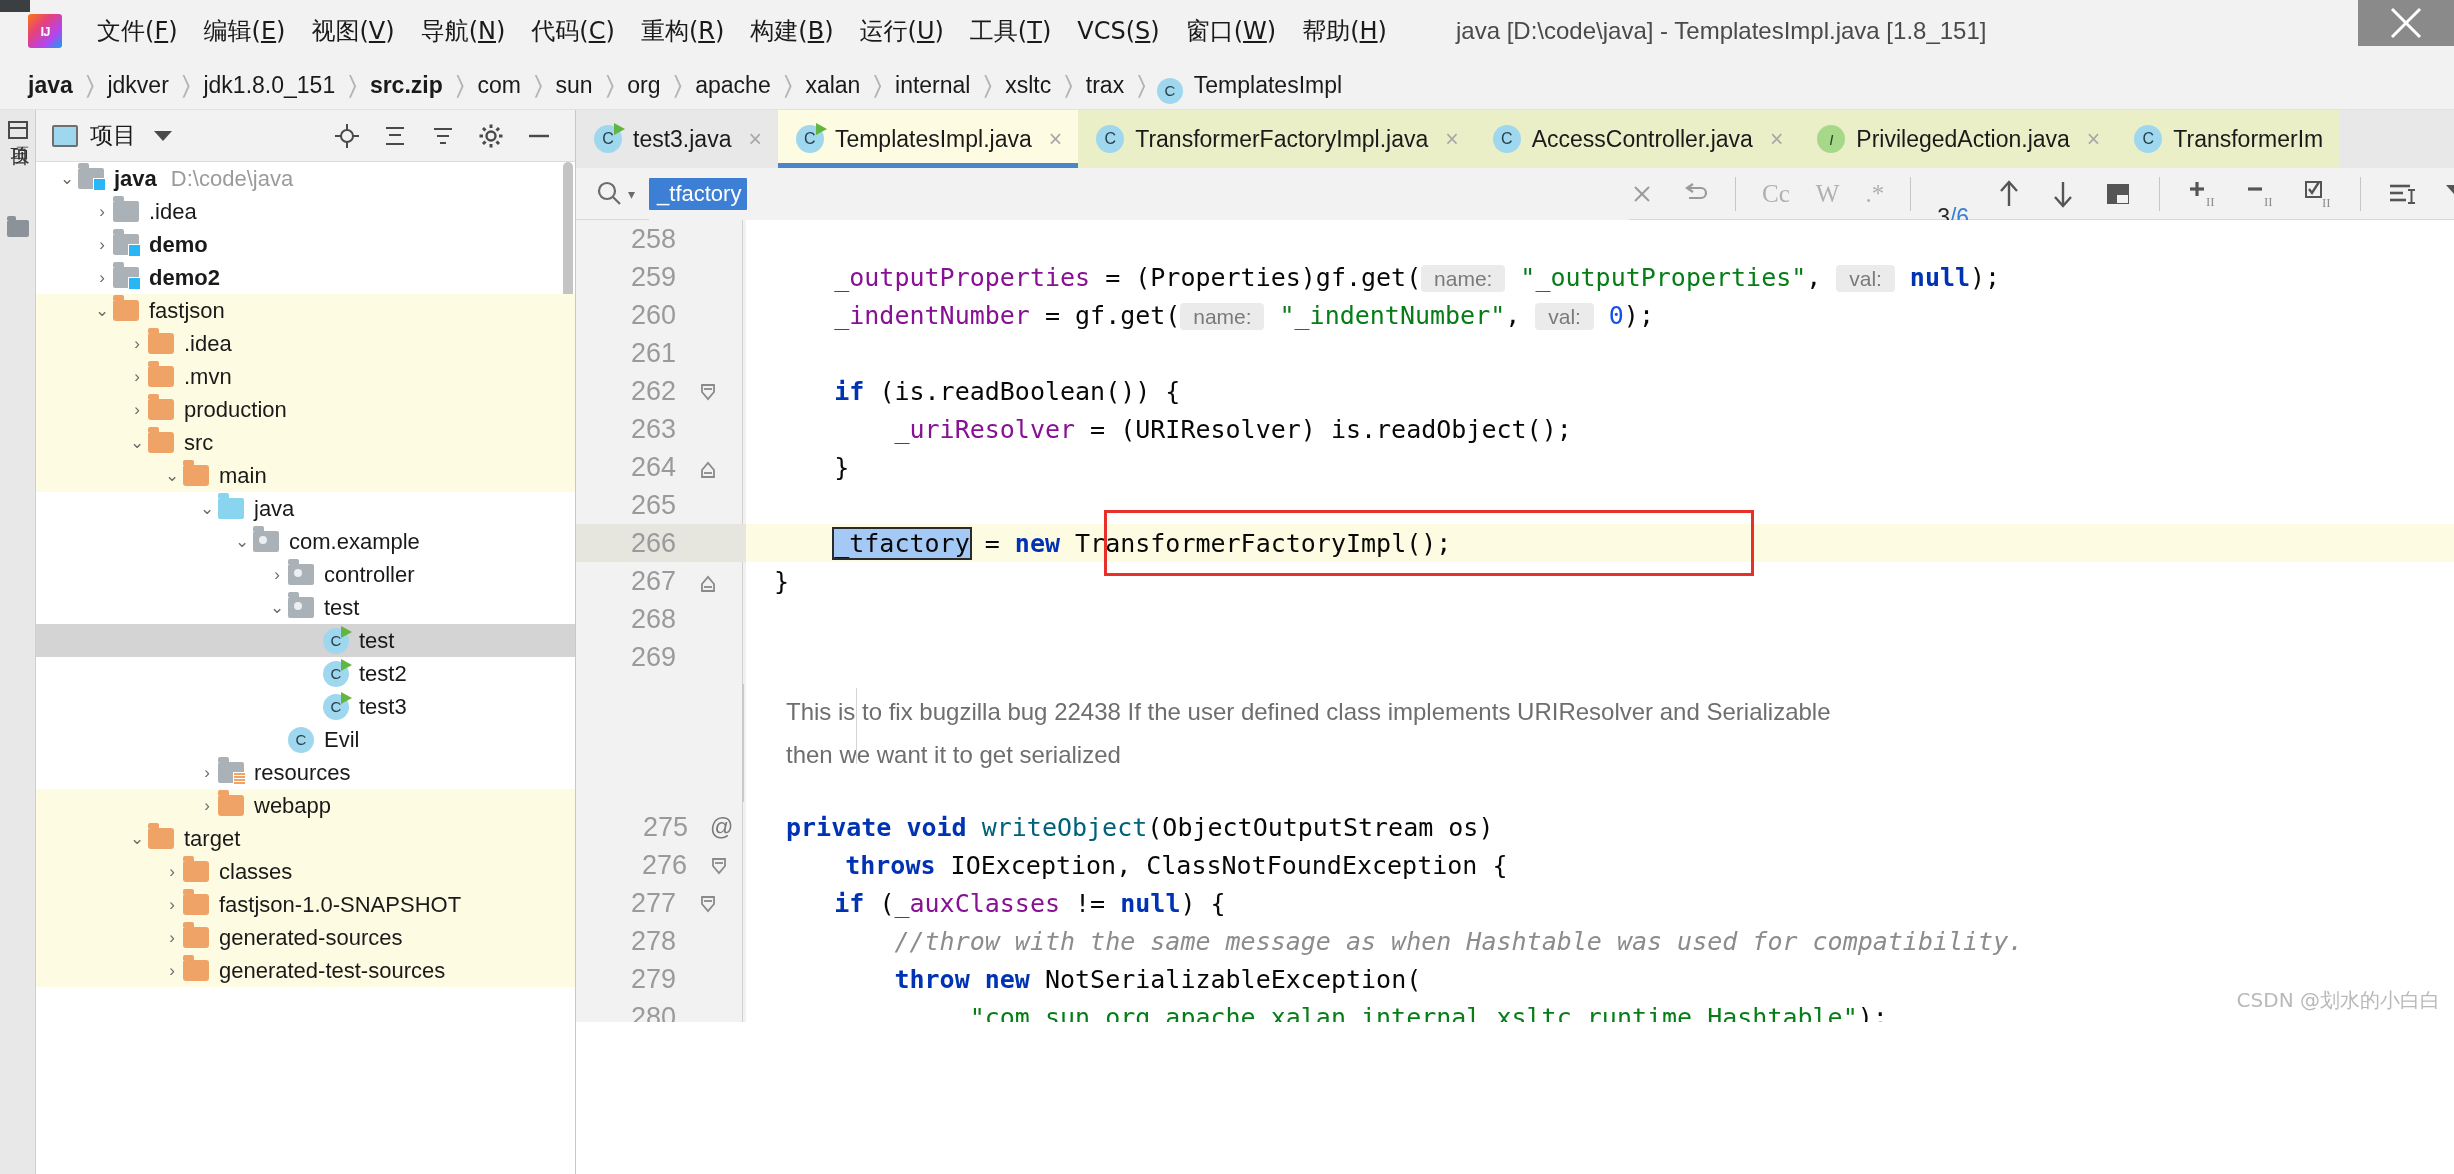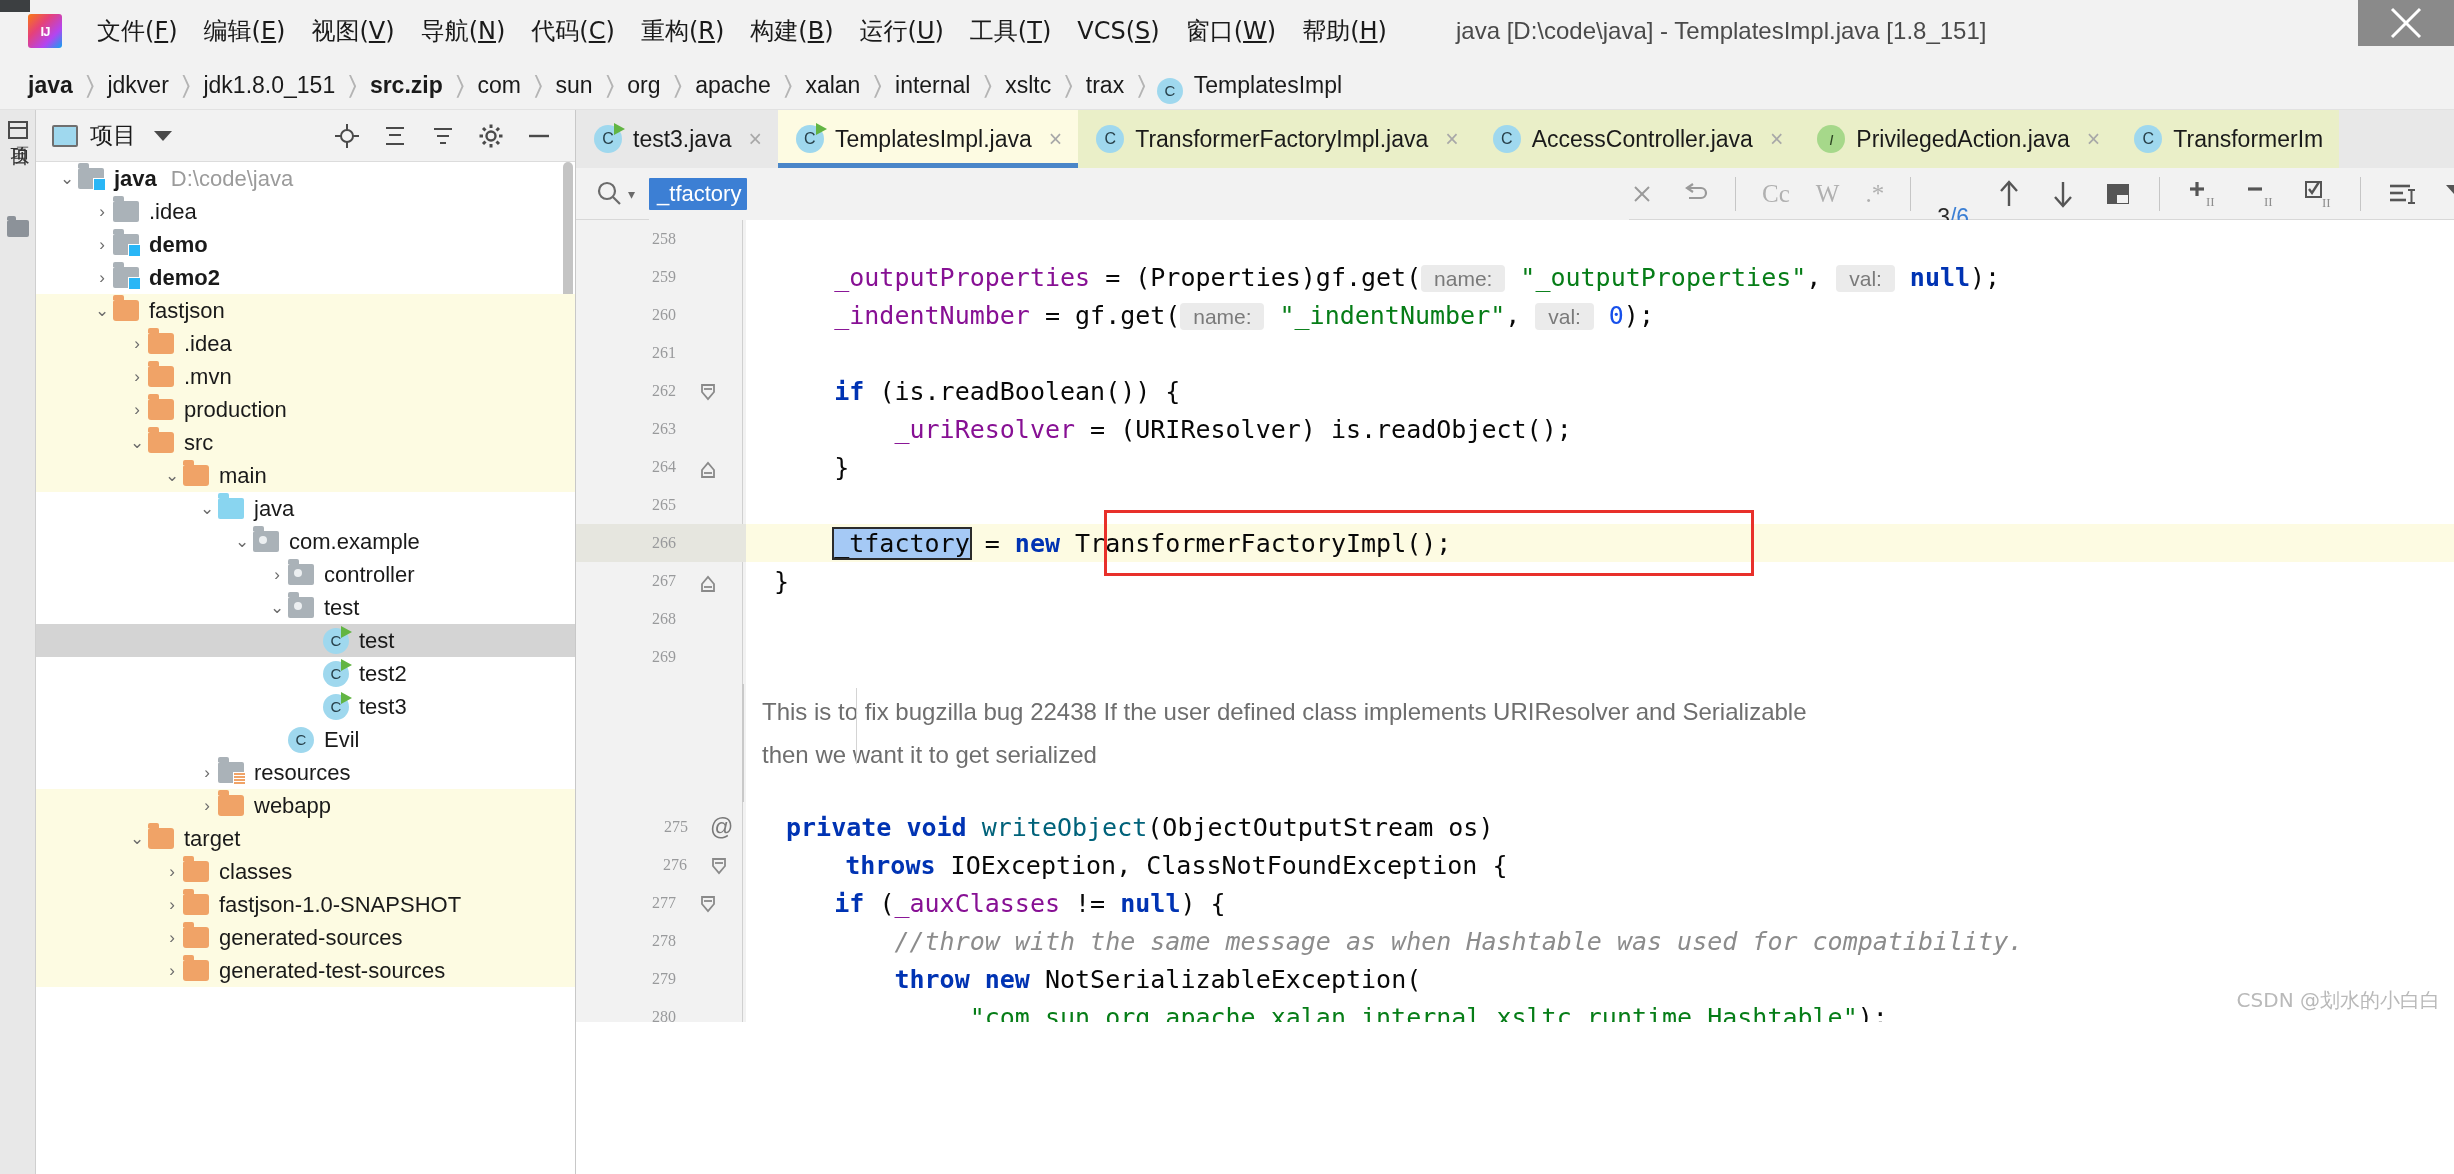--- a/index.html
+++ b/index.html
@@ -207,21 +207,21 @@
   }
   .gutter-marks{ position:absolute; left:110px; top:0; bottom:0; width:60px; background:#f2f2f2;}
   .fold-line{ position:absolute; left:166px; top:0; bottom:0; width:1px; background:#d0d0d0; }
   .code-lines{ position:absolute; left:0; right:0; top:0; bottom:0; }
   .cl{
     position:relative; height:38px; display:flex; align-items:center;
     font-family:"DejaVu Sans Mono", monospace; font-size:25px; white-space:pre;
   }
   .cl .lnum{
     position:absolute; left:0; width:100px; text-align:right;
-    color:#999a9c; font-size:16px; font-family:Liberation Serif, serif;
+    color:#999a9c; font-size:27px; font-family:Liberation Sans, sans-serif;
   }
   .cl .code{ position:absolute; left:198px; }
   .cl.hl{ background:#fdfbe2; }
   .gnum-hl{ position:absolute; left:0; width:170px; height:38px; background:#e6e6df; }
 
   
   .kw{ color:#0033b3; font-weight:bold; }
   .fld{ color:#871094; }
   .str{ color:#067d17; }
   .num{ color:#1750eb; }
@@ -231,21 +231,21 @@
   .hint{
     background:#ebebeb; color:#7a7a7a; font-size:21px; padding:2px 7px;
     border-radius:4px; font-family:"Liberation Sans", sans-serif;
   }
   .sel-token{ background:#a5c9f5; color:#080808; outline:2px solid #2b2b2b;}
   .redbox{
     position:absolute; left:528px; top:-14px; width:650px; height:66px;
     border:3px solid #e8302a; pointer-events:none;
   }
   .doc-block{
-    position:absolute; left:186px; width:1400px;
+    position:absolute; left:210px; width:1400px;
     font-family:"Liberation Sans", sans-serif; font-size:24px; color:#6e6e6e; line-height:43px;
   }
   .doc-bar{ position:absolute; left:166px; top:0; width:2px; background:#c9c9c9; }
   .fold-icon{
     position:absolute; left:122px; width:20px; height:20px; color:#7a7a7a;
   }
   .at-sign{ position:absolute; left:122px; color:#7a7a7a; font-size:23px;
     font-family:"Liberation Sans", sans-serif;}
   .indent-guide{ position:absolute; width:1px; background:#d4d4d4; }
 

